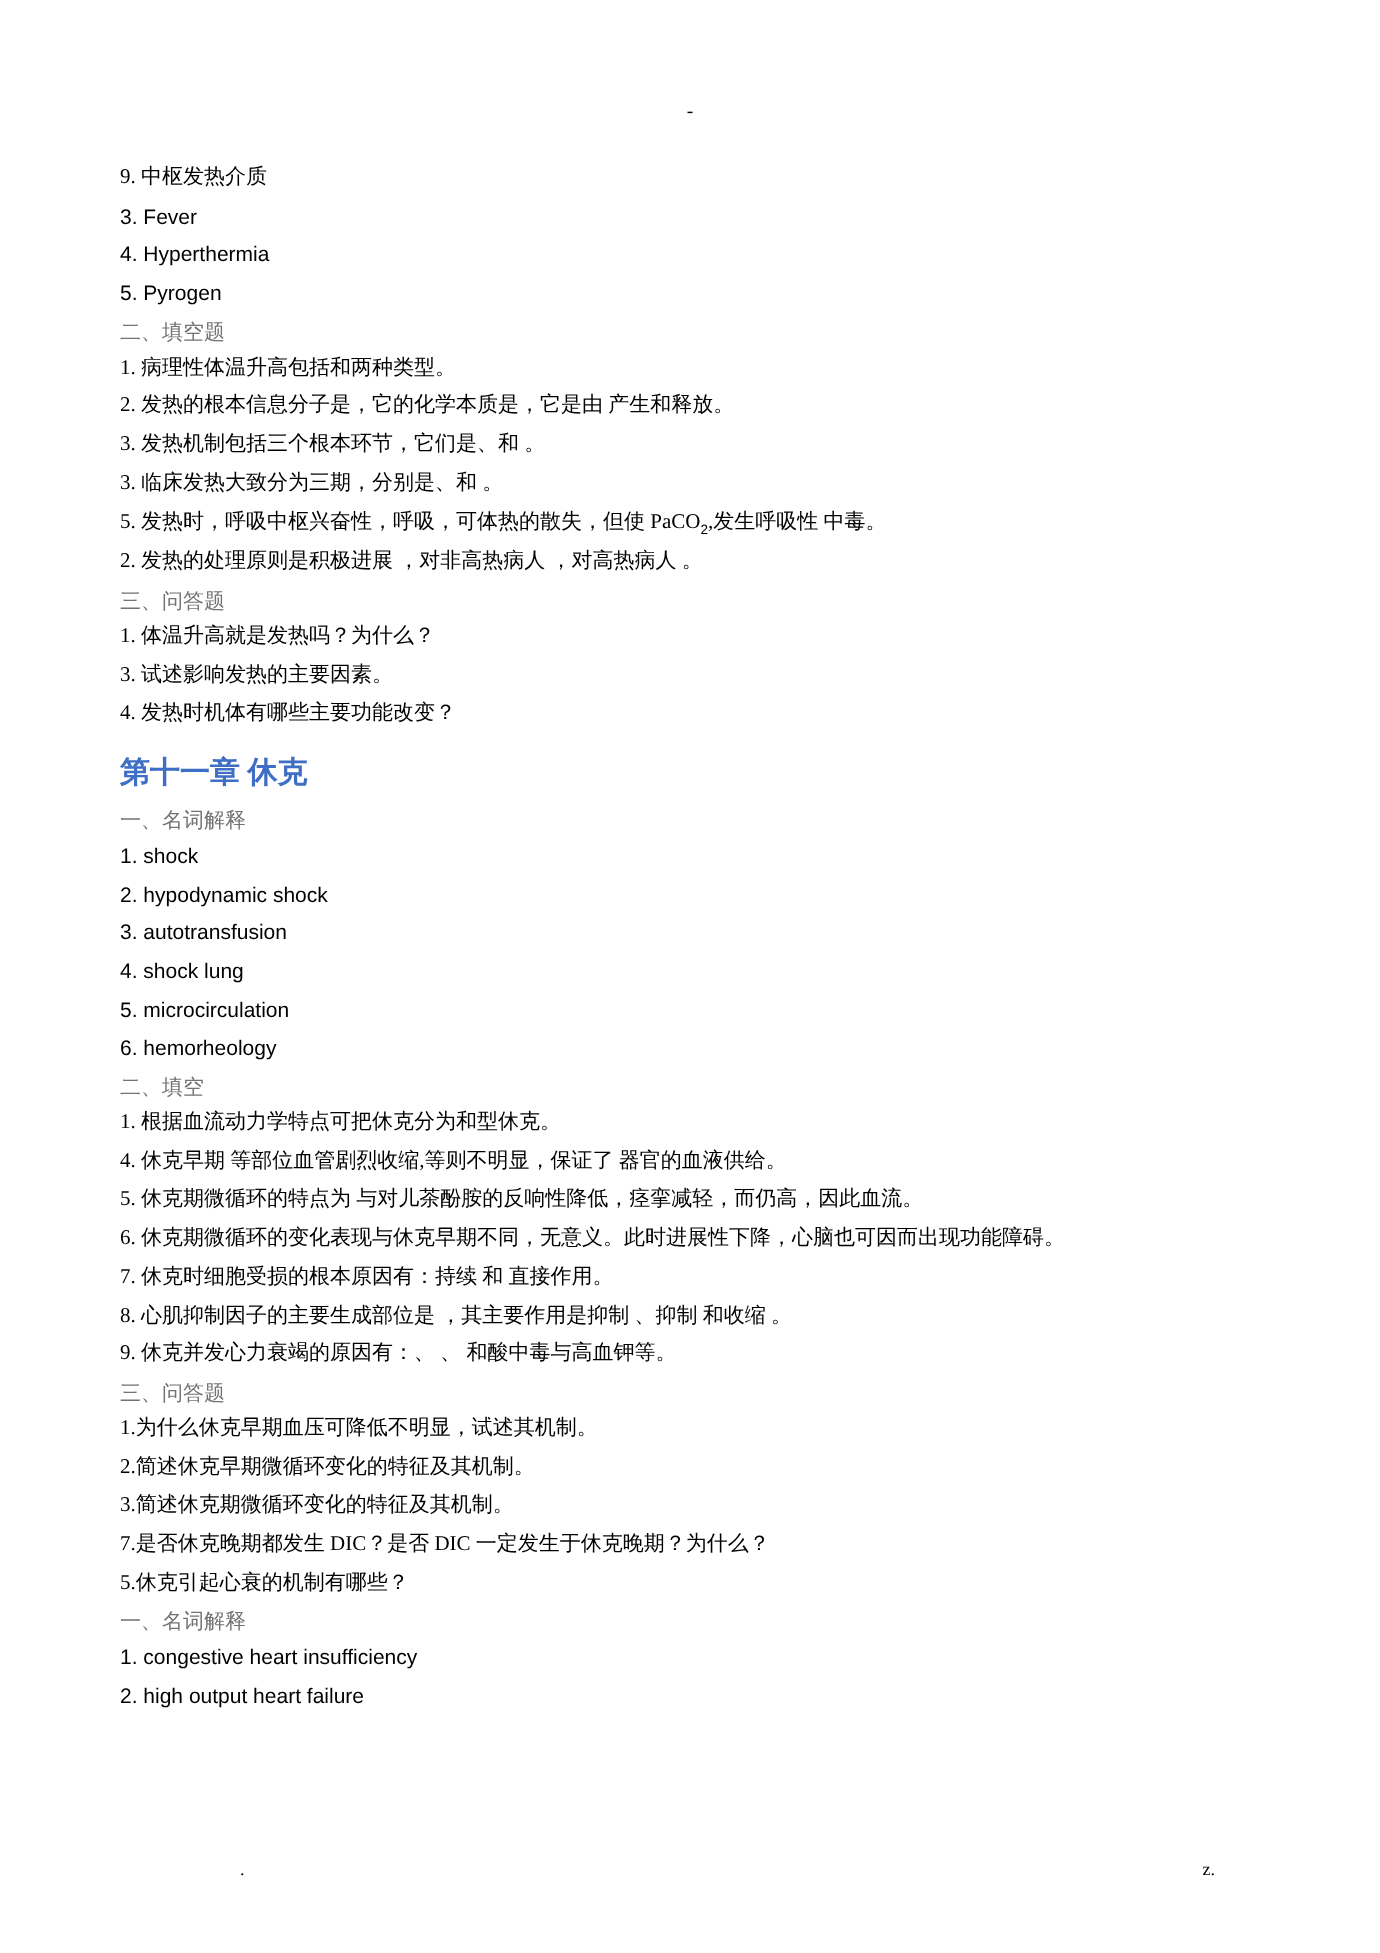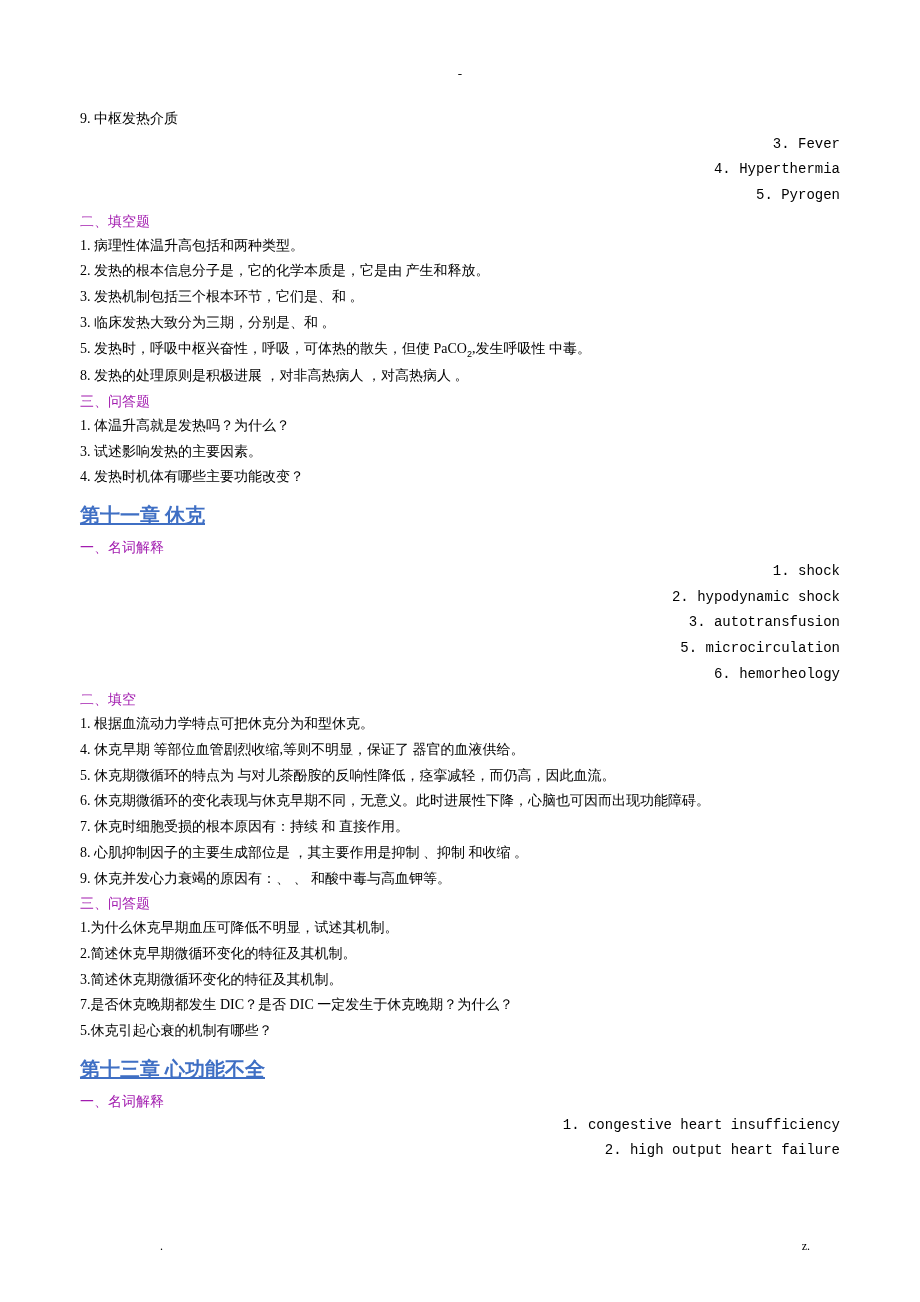--- a/index.html
+++ b/index.html
@@ -22,34 +22,32 @@
     text-align: center;
     font-size: 13px;
     color: #000;
     margin-bottom: 26px;
   }
   .line {
     margin: 4px 0;
     line-height: 1.55;
   }
   .section-head {
-    color: #a21caf;
+    color: #737373;
     font-size: 14px;
     margin: 6px 0 4px 0;
   }
   .chapter-head {
     color: #3f6fc4;
     font-size: 20px;
     font-weight: bold;
     margin: 14px 0 10px 0;
-    text-decoration: underline;
   }
   .english-sans {
-    font-family: Liberation Mono, monospace;
-    text-align: right;
+    font-family: Liberation Sans, sans-serif;
   }
   .sub {
     font-size: 9px;
     vertical-align: sub;
     font-family: Arial, sans-serif;
   }
   .footer {
     position: absolute;
     bottom: 48px;
     left: 0;
@@ -75,53 +73,53 @@
   <div class="line english-sans">5. Pyrogen</div>
 
   <div class="section-head">二、填空题</div>
   <div class="line">1. 病理性体温升高包括和两种类型。</div>
   <div class="line">2. 发热的根本信息分子是，它的化学本质是，它是由 产生和释放。</div>
   <div class="line">3. 发热机制包括三个根本环节，它们是、和 。</div>
   <div class="line">3. 临床发热大致分为三期，分别是、和 。</div>
   <div class="line">
     <span>5. 发热时，呼吸中枢兴奋性，呼吸，可体热的散失，但使 PaCO</span><span class="sub">2</span><span>,发生呼吸性 中毒。</span>
   </div>
-  <div class="line">8. 发热的处理原则是积极进展 ，对非高热病人 ，对高热病人 。</div>
+  <div class="line">2. 发热的处理原则是积极进展 ，对非高热病人 ，对高热病人 。</div>
 
   <div class="section-head">三、问答题</div>
   <div class="line">1. 体温升高就是发热吗？为什么？</div>
   <div class="line">3. 试述影响发热的主要因素。</div>
   <div class="line">4. 发热时机体有哪些主要功能改变？</div>
 
   <div class="chapter-head">第十一章 休克</div>
 
   <div class="section-head">一、名词解释</div>
   <div class="line english-sans">1. shock</div>
   <div class="line english-sans">2. hypodynamic shock</div>
   <div class="line english-sans">3. autotransfusion</div>
+  <div class="line english-sans">4. shock lung</div>
   <div class="line english-sans">5. microcirculation</div>
   <div class="line english-sans">6. hemorheology</div>
 
   <div class="section-head">二、填空</div>
   <div class="line">1. 根据血流动力学特点可把休克分为和型休克。</div>
   <div class="line">4. 休克早期 等部位血管剧烈收缩,等则不明显，保证了 器官的血液供给。</div>
   <div class="line">5. 休克期微循环的特点为 与对儿茶酚胺的反响性降低，痉挛减轻，而仍高，因此血流。</div>
   <div class="line">6. 休克期微循环的变化表现与休克早期不同，无意义。此时进展性下降，心脑也可因而出现功能障碍。</div>
   <div class="line">7. 休克时细胞受损的根本原因有：持续 和 直接作用。</div>
   <div class="line">8. 心肌抑制因子的主要生成部位是 ，其主要作用是抑制 、抑制 和收缩 。</div>
   <div class="line">9. 休克并发心力衰竭的原因有：、 、 和酸中毒与高血钾等。</div>
 
   <div class="section-head">三、问答题</div>
   <div class="line">1.为什么休克早期血压可降低不明显，试述其机制。</div>
   <div class="line">2.简述休克早期微循环变化的特征及其机制。</div>
   <div class="line">3.简述休克期微循环变化的特征及其机制。</div>
   <div class="line">7.是否休克晚期都发生 DIC？是否 DIC 一定发生于休克晚期？为什么？</div>
   <div class="line">5.休克引起心衰的机制有哪些？</div>
 
-  <div class="chapter-head">第十三章 心功能不全</div>
 
   <div class="section-head">一、名词解释</div>
   <div class="line english-sans">1. congestive heart insufficiency</div>
   <div class="line english-sans">2. high output heart failure</div>
 
   <div class="footer">
     <span class="footer-left">.</span>
     <span class="footer-right">z.</span>
   </div>
 

